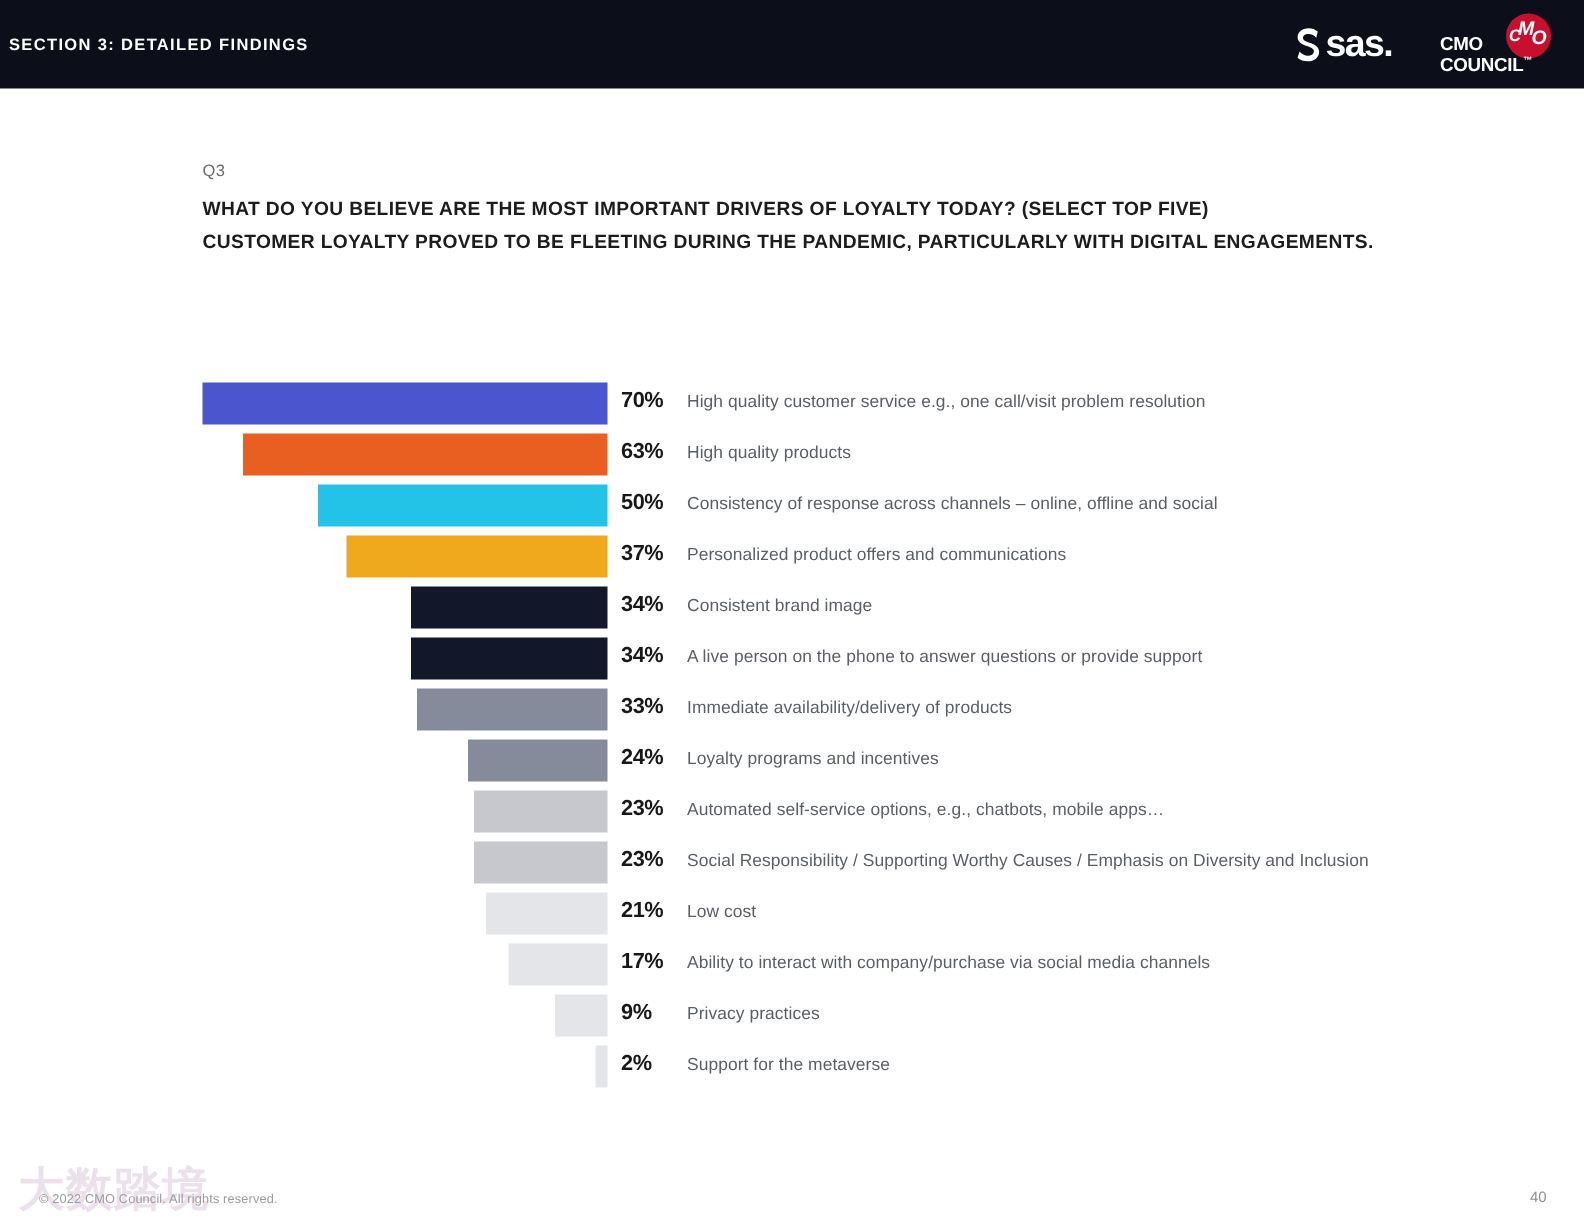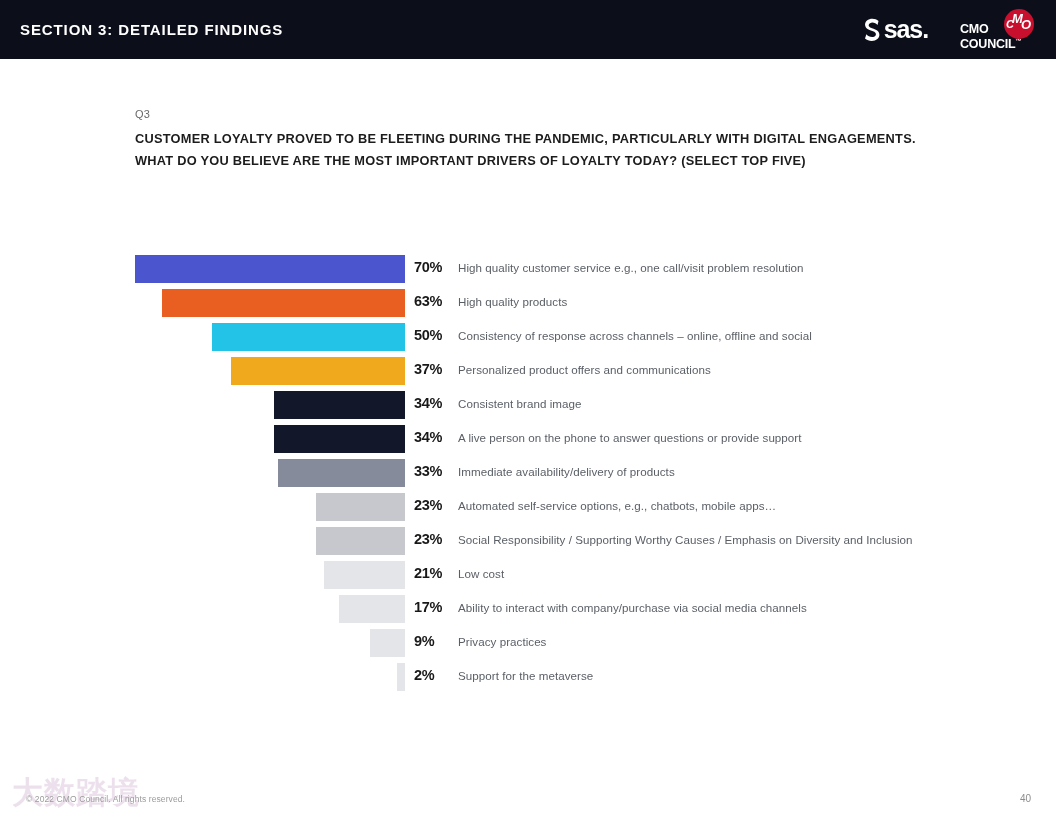--- a/index.html
+++ b/index.html
@@ -21,24 +21,24 @@
     top: 0; left: 0;
     width: 1056px;
     height: 59px;
     background: #0c0f1a;
     display: flex;
     align-items: center;
     justify-content: space-between;
   }
   .header-title {
     color: #ffffff;
-    font-size: 15px;
+    font-size: 11px;
     font-weight: bold;
     letter-spacing: 0.9px;
-    margin-left: 20px;
+    margin-left: 6px;
     white-space: nowrap;
   }
   .header-logos {
     display: flex;
     align-items: center;
     margin-right: 18px;
     gap: 32px;
   }
 
   
@@ -231,22 +231,22 @@
         <div>CMO</div>
         <div><span>COUNCIL</span><span class="tm">™</span></div>
       </div>
     </div>
 
   </div>
 </div>
 
 <div class="qnum">Q3</div>
 <div class="question">
+  <span class="question-line">WHAT DO YOU BELIEVE ARE THE MOST IMPORTANT DRIVERS OF LOYALTY TODAY? (SELECT TOP FIVE)</span>
   <span class="question-line">CUSTOMER LOYALTY PROVED TO BE FLEETING DURING THE PANDEMIC, PARTICULARLY WITH DIGITAL ENGAGEMENTS.</span>
-  <span class="question-line">WHAT DO YOU BELIEVE ARE THE MOST IMPORTANT DRIVERS OF LOYALTY TODAY? (SELECT TOP FIVE)</span>
 </div>
 
 <div class="chart" id="chart">
     <div class="row">
       <div class="bar-track">
         <div class="bar" style="width: 270px; background: rgb(74, 85, 206);"></div>
       </div>
       <div class="pct narrow">70%</div>
       <div class="cat">High quality customer service e.g., one call/visit problem resolution</div>
     </div>
@@ -284,20 +284,27 @@
       </div>
       <div class="pct narrow">34%</div>
       <div class="cat">A live person on the phone to answer questions or provide support</div>
     </div>
     <div class="row">
       <div class="bar-track">
         <div class="bar" style="width: 127.286px; background: rgb(134, 139, 156);"></div>
       </div>
       <div class="pct narrow">33%</div>
       <div class="cat">Immediate availability/delivery of products</div>
+    </div>
+    <div class="row">
+      <div class="bar-track">
+        <div class="bar" style="width: 92.5714px; background: rgb(134, 139, 156);"></div>
+      </div>
+      <div class="pct narrow">24%</div>
+      <div class="cat">Loyalty programs and incentives</div>
     </div>
     <div class="row">
       <div class="bar-track">
         <div class="bar" style="width: 88.7143px; background: rgb(198, 200, 206);"></div>
       </div>
       <div class="pct narrow">23%</div>
       <div class="cat">Automated self-service options, e.g., chatbots, mobile apps…</div>
     </div>
     <div class="row">
       <div class="bar-track">

